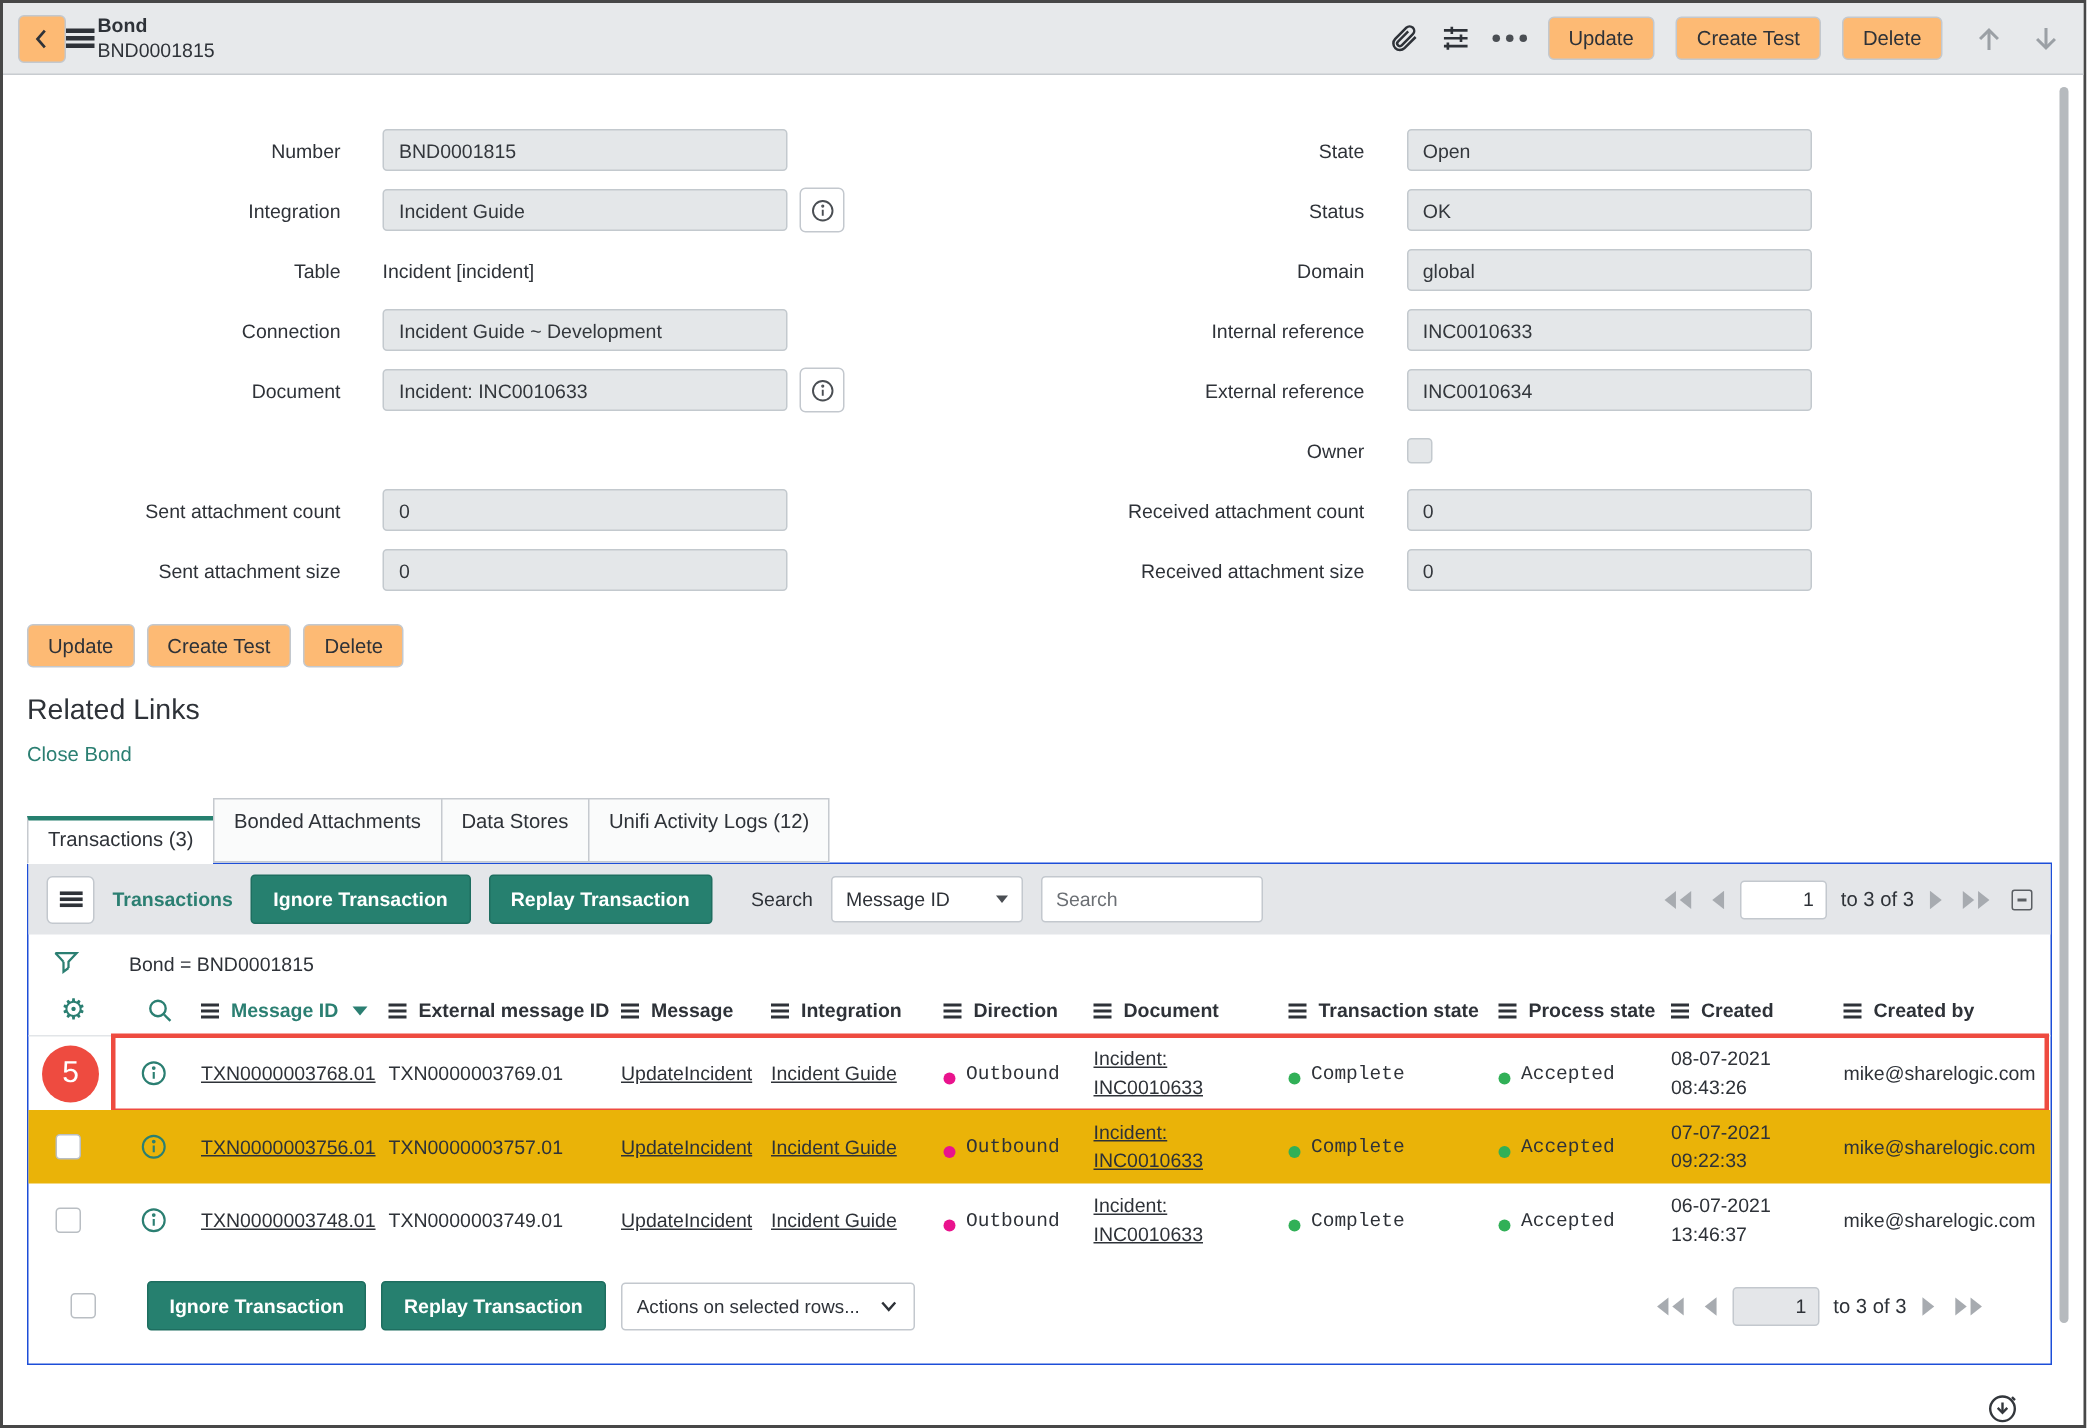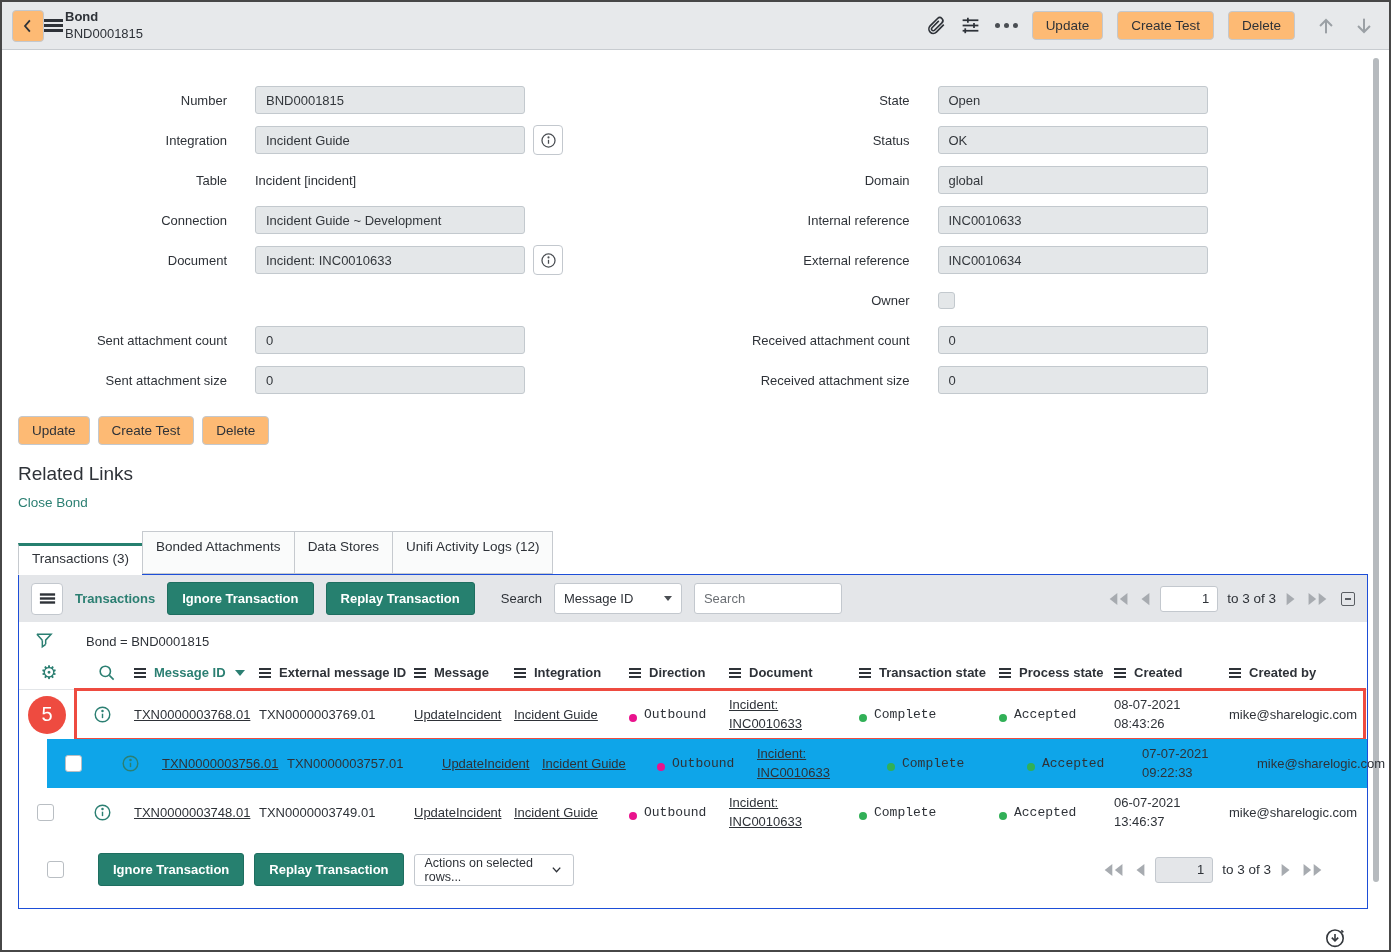--- a/index.html
+++ b/index.html
@@ -68,38 +68,38 @@
   
   .lrow { display:grid; grid-template-columns:60px 55px 125px 155px 100px 115px 100px 130px 140px 115px 115px minmax(0,1fr); align-items:center; }
   .lhead { border-bottom:1px solid #E2E5E8; padding:4px 0 7px; }
   .hcell { display:flex; align-items:center; gap:6px; font-size:13px; font-weight:bold; color:#2E3238; }
   .hcell.center { justify-content:center; }
   .col-ic { display:inline-block; width:12px; height:2px; background:#2E3238; box-shadow:0 -4px 0 #2E3238, 0 4px 0 #2E3238; margin-right:2px; flex:0 0 auto; }
   .sorted { color:#2B7F72; }
   .sort-caret { width:0; height:0; border-left:5px solid transparent; border-right:5px solid transparent; border-top:6px solid #2B7F72; margin-left:3px; }
 
   .trow { min-height:49px; font-size:13px; position:relative; }
-  .trow.alt { background:#0ea5e9;margin-left:28px; }
+  .trow.alt { background:#eab308; }
   .cell { padding-right:8px; }
   .cell.center { display:flex; justify-content:center; }
   .rlink { color:#2E3238; text-decoration:underline; cursor:pointer; }
   .dot { display:inline-block; width:8px; height:8px; border-radius:50%; margin-right:7px; flex:0 0 auto; }
   .dot.magenta { background:#E9138D; }
   .dot.green { background:#31B057; }
   .dotted { display:flex; align-items:flex-end;font-family:Liberation Mono, monospace; }
   .wrap-narrow { display:inline-block; max-width:92px; line-height:1.4; }
   .checkbox { width:17px; height:17px; background:#fff; border:1px solid #B9BEC3; border-radius:3px; cursor:pointer; }
 
   .row-hl { position:absolute; left:55px; right:1px; top:-2px; bottom:-2px; border:3px solid #EE4B40; pointer-events:none; }
   .row-badge { position:absolute; left:9px; top:50%; transform:translateY(-50%); width:38px; height:38px; border-radius:50%; background:#EE4B40; color:#fff; font-size:20px; display:flex; align-items:center; justify-content:center; z-index:3; }
 
   .list-footer { display:flex; align-items:center; gap:10px; padding:16px 12px 22px 0; }
   .list-footer .checkbox { margin:0 0 0 28px; }
   .list-footer .teal-btn:first-of-type { margin-left:24px; }
-  .actions-select { width:160px; height:32px; background:#fff; border:1px solid #C3C8CE; border-radius:3px; display:flex; align-items:center; justify-content:space-between; padding:0 10px; font-size:12.5px; cursor:pointer; }
+  .actions-select { width:196px; height:32px; background:#fff; border:1px solid #C3C8CE; border-radius:3px; display:flex; align-items:center; justify-content:space-between; padding:0 10px; font-size:12.5px; cursor:pointer; }
   .list-footer .pager { margin-right:32px; }
   .list-footer .page-input { background:#E4E6E9; }
 
   .below-list { display:flex; justify-content:flex-end; padding:16px 42px 0 0; }
 
   .v-scrollbar { position:absolute; top:56px; right:10px; width:6px; height:824px; background:#B6BABE; border-radius:3px; }
 </style>
 </head>
 <body>
 

